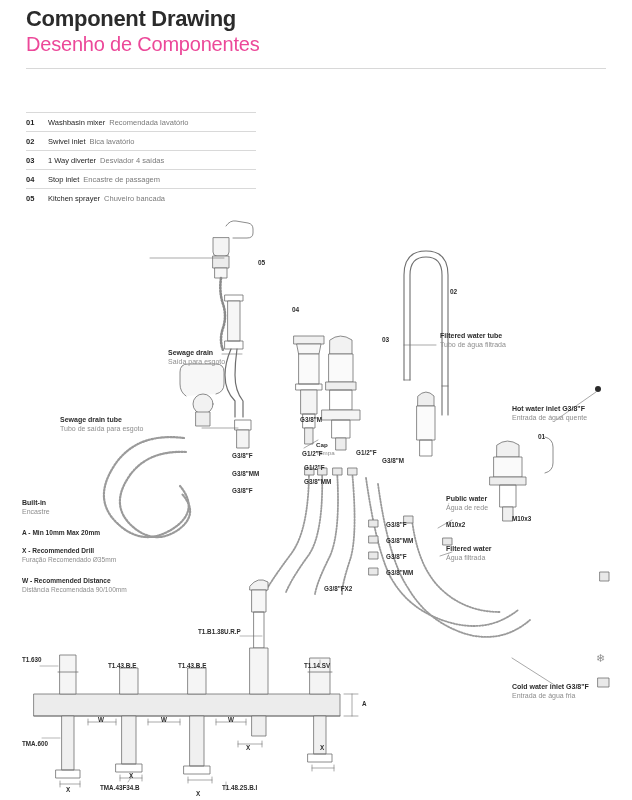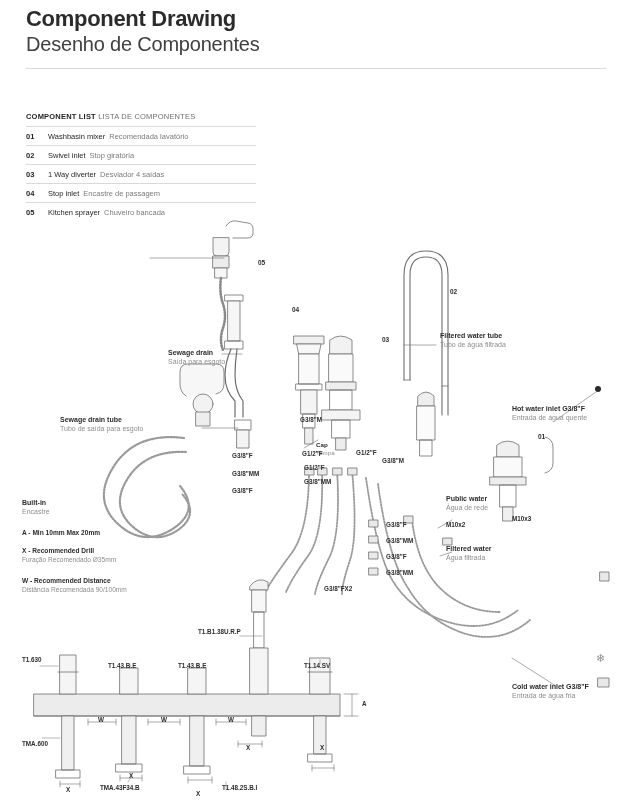--- a/index.html
+++ b/index.html
@@ -15,21 +15,21 @@
   }
   .page { position: relative; width: 632px; height: 800px; }
 
   
   .title-main {
     position: absolute; left: 26px; top: 6px;
     font-size: 22px; font-weight: bold; color: #2b2b2b; letter-spacing: -0.3px;
   }
   .title-sub {
     position: absolute; left: 26px; top: 33px;
-    font-size: 20px; font-weight: normal; color: #404040; letter-spacing: -0.2px;
+    font-size: 20px; font-weight: normal; color: #ec4899; letter-spacing: -0.2px;
   }
   .hrule {
     position: absolute; left: 26px; top: 68px; width: 580px; height: 1px;
     background: #d8d8d8;
   }
 
   
   .cl-wrap { position: absolute; left: 26px; top: 112px; width: 230px; }
   .cl-head {
     font-size: 7.5px; letter-spacing: 0.2px; padding-bottom: 5px;
@@ -71,34 +71,30 @@
 </head>
 <body>
 
 <div class="page">
 
   <div class="title-main">Component Drawing</div>
   <div class="title-sub">Desenho de Componentes</div>
   <div class="hrule"></div>
 
   <div class="cl-wrap">
-    <div class="cl-head">
-      <b>COMPONENT LIST</b>
-      <span>LISTA DE COMPONENTES</span>
-    </div>
 
     <div class="cl-row">
       <span class="cl-num">01</span>
       <span class="cl-en">Washbasin mixer</span>
       <span class="cl-pt">Recomendada lavatório</span>
     </div>
     <div class="cl-row">
       <span class="cl-num">02</span>
       <span class="cl-en">Swivel inlet</span>
-      <span class="cl-pt">Stop giratória</span>
+      <span class="cl-pt">Bica lavatório</span>
     </div>
     <div class="cl-row">
       <span class="cl-num">03</span>
       <span class="cl-en">1 Way diverter</span>
       <span class="cl-pt">Desviador 4 saídas</span>
     </div>
     <div class="cl-row">
       <span class="cl-num">04</span>
       <span class="cl-en">Stop inlet</span>
       <span class="cl-pt">Encastre de passagem</span>

